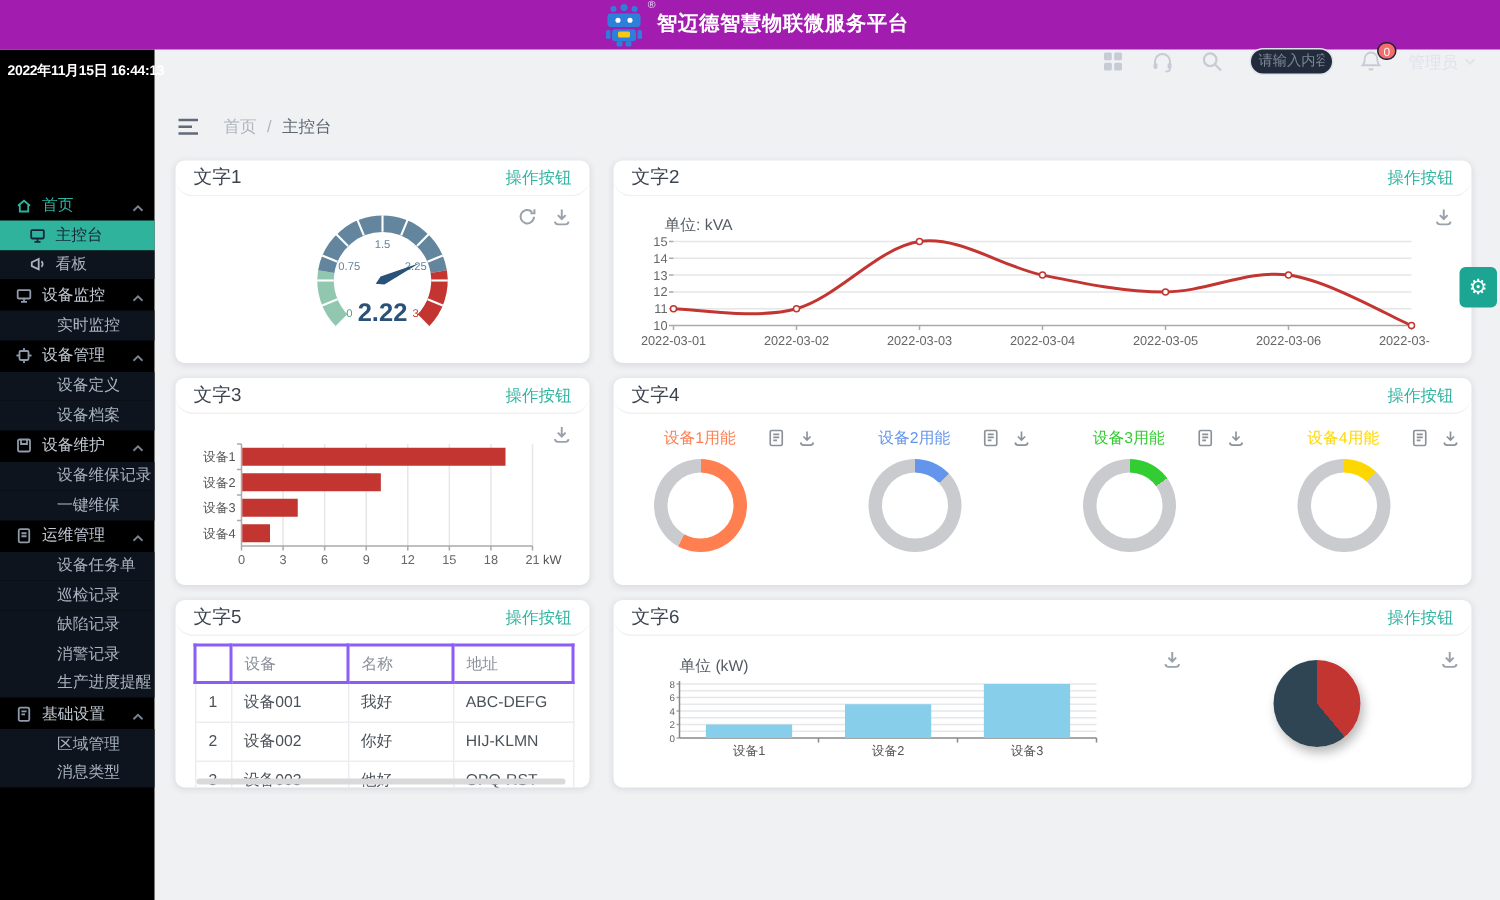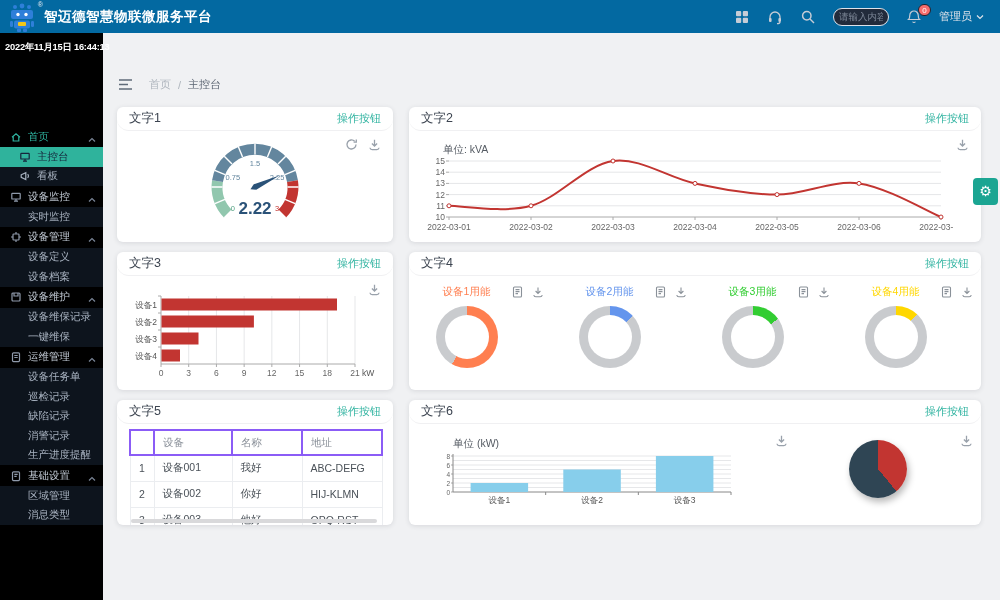--- a/index.html
+++ b/index.html
@@ -3,43 +3,43 @@
 <meta charset="utf-8">
 <style>
   * { margin:0; padding:0; box-sizing:border-box; }
   html,body { width:1000px; height:600px; overflow:hidden; }
   body { font-family:"Liberation Sans","DejaVu Sans",sans-serif; }
   svg text { font-family:"Liberation Sans","DejaVu Sans",sans-serif; }
 
   .app { position:relative; width:1000px; height:600px; background:#f0f1f3; overflow:hidden; }
 
   
-  .topbar { position:absolute; top:0; left:0; right:0; height:33px; background:#0369a1; display:flex; align-items:center; z-index:30; }
+  .topbar { position:absolute; top:0; left:0; right:0; height:33px; background:#a21caf; display:flex; align-items:center; z-index:30;flex-direction:column; }
   .brand { display:flex; align-items:center; gap:7px; padding-left:7px; }
   .logo-wrap { position:relative; width:30px; height:30px; margin-top:2px; }
   .logo-reg { position:absolute; top:-2px; right:-6px; color:#e8ecf2; font-size:7px; }
   .app-title { color:#ffffff; font-size:13.5px; font-weight:bold; letter-spacing:.5px; }
   .topbar-right { margin-left:auto; display:flex; align-items:center; gap:17px; padding-right:16px; color:#c6ccd6; }
   .tb-icon { width:16px; height:16px; display:inline-flex; cursor:pointer; color:#c6ccd6; }
-  .tb-search-input { width:56px; height:18px; background:#222b3b; border:1px solid #dde2ea; border-radius:9px; color:#d5dae2; font-size:9.5px; padding:0 5px; outline:none; }
+  .tb-search-input { width:56px; height:18px; background:#222b3b; border:1px solid #dde2ea; border-radius:9px; color:#d5dae2; font-size:9.5px; padding:0 5px; outline:none;font-family:Liberation Serif, serif; }
   .tb-search-input::placeholder { color:#7d8797; }
   .bell-wrap { position:relative; display:inline-flex; cursor:pointer; }
   .badge { position:absolute; top:-5px; right:-9px; background:#f56c6c; color:#fff; font-size:8px; line-height:10px; min-width:13px; height:12px; padding:1px 3px 0; border-radius:7px; text-align:center; border:1px solid #1c2433; }
   .user-menu { display:flex; align-items:center; gap:4px; font-size:11px; color:#dfe3ea; cursor:pointer; }
 
   
   .sidebar { position:absolute; top:33px; left:0; bottom:0; width:103px; background:#000000; z-index:20; }
   .datetime { color:#ffffff; font-size:9.3px; font-weight:bold; letter-spacing:-.2px; padding:8px 2px 0 5px; white-space:nowrap; }
   .menu { margin-top:72px; }
   .m-group { height:21px; display:flex; align-items:center; padding:0 7px 0 10px; font-size:10.5px; color:#c3cbd6; cursor:pointer; }
   .m-group .micon { width:12px; height:12px; margin-right:6px; color:#8f9aab; flex:none; }
   .m-group .chev { margin-left:auto; width:8px; height:8px; color:#7a8596; flex:none; }
   .m-group.active { color:#2fb3a0; }
   .m-group.active .micon { color:#2fb3a0; }
-  .m-sub { height:19.5px; display:flex; align-items:center; padding-left:28px; font-size:10.5px; color:#a9b3c1; background:#0d141d; cursor:pointer; white-space:nowrap; }
+  .m-sub { height:19.5px; display:flex; align-items:center; padding-left:38px; font-size:10.5px; color:#a9b3c1; background:#0d141d; cursor:pointer; white-space:nowrap; }
   .m-sub .micon { width:12px; height:12px; margin-right:6px; flex:none; }
   .m-sub.with-icon { padding-left:19px; }
   .m-sub.selected { background:#2fb39c; color:#16263c; }
   .m-sub.selected .micon { color:#16263c; }
 
   
   .main { position:absolute; left:103px; top:33px; right:0; bottom:0; background:#f0f1f3; }
   .breadcrumb-bar { position:absolute; left:15px; top:44px; display:flex; align-items:center; gap:16px; }
   .hamburger { width:15px; height:13px; color:#5f6b79; cursor:pointer; display:inline-flex; }
   .crumbs { display:flex; align-items:center; gap:7px; font-size:11px; }

